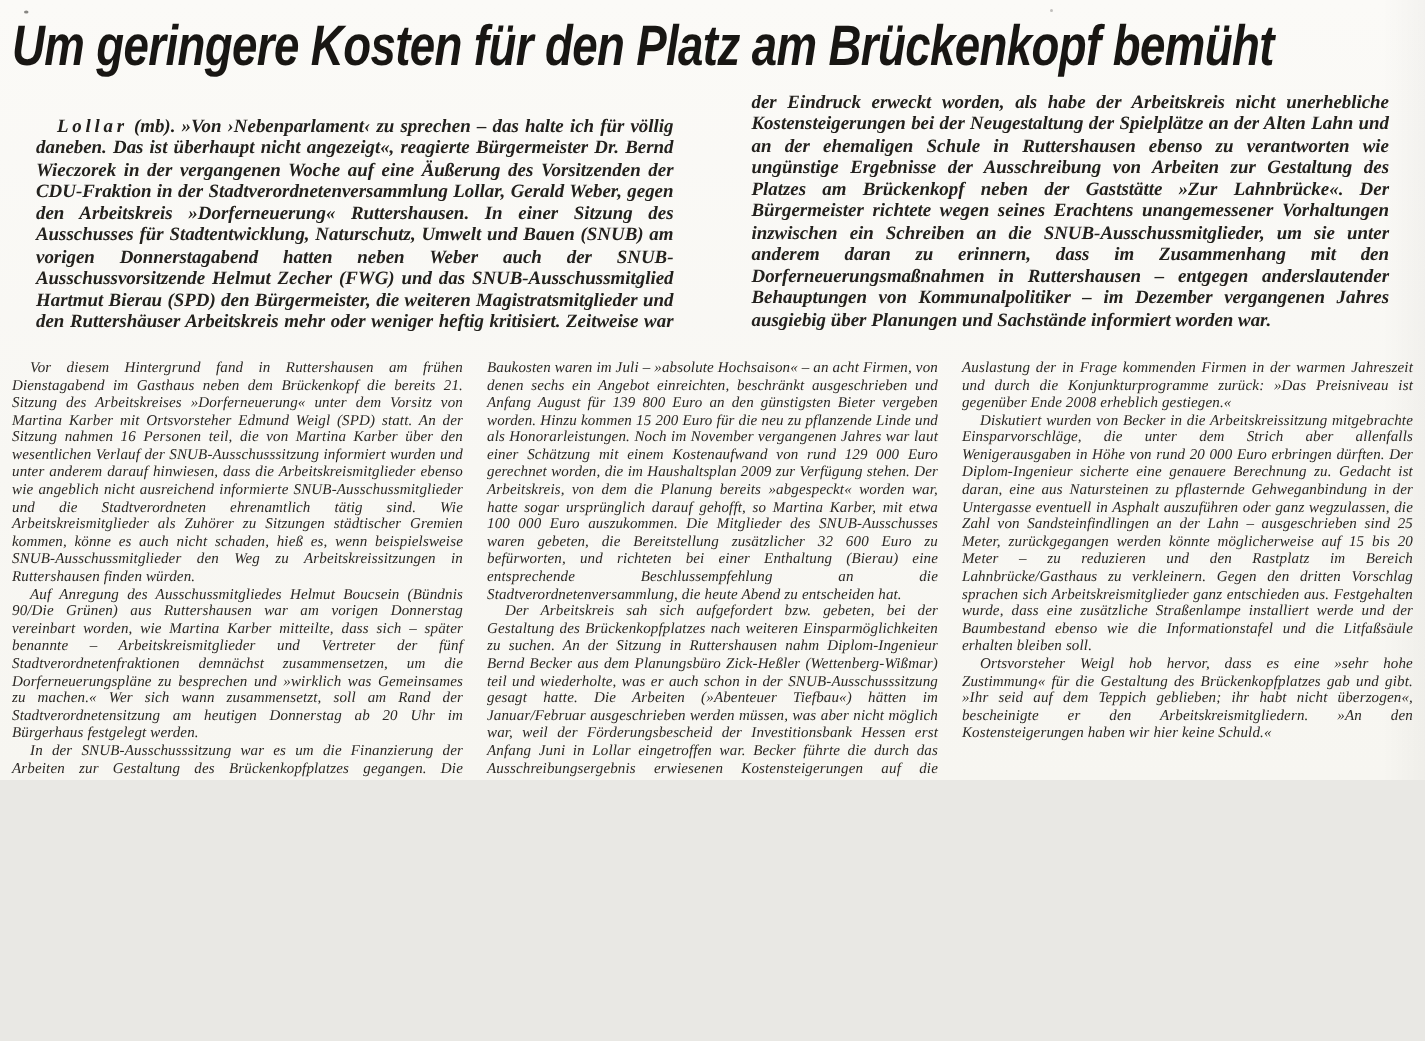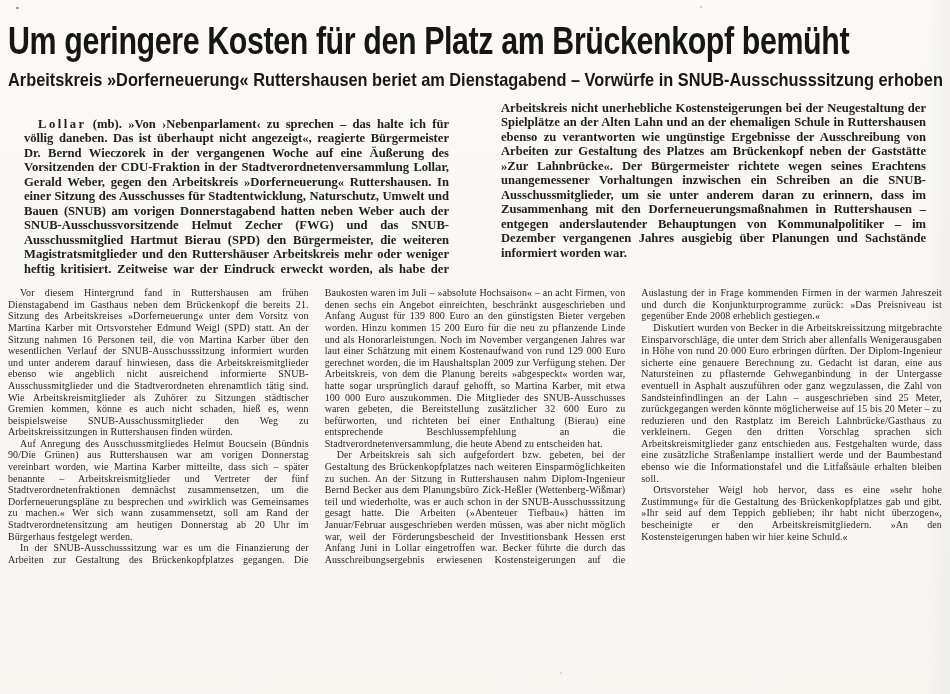--- a/index.html
+++ b/index.html
@@ -4,28 +4,29 @@
 <style>
   html, body {
     margin: 0;
     padding: 0;
     background: #e9e8e4;
   }
   .page {
     position: relative;
     box-sizing: border-box;
     width: 950px;
-    height: 694px;
+    height: 520px;
     margin: 0;
-    padding: 20px 8px 0 8px;
+    padding: 10px 8px 0 8px;
     background:
       linear-gradient(90deg, rgba(0,0,0,0.00) 97%, rgba(0,0,0,0.03) 100%),
       linear-gradient(180deg, #fbfaf7 0%, #f8f7f3 60%, #f7f6f1 100%);
     color: #211f1c;
     overflow: hidden;
+    font-style: italic;
   }
   .headline-wrap { overflow: hidden; height: 42px; }
   .headline {
     margin: 0;
     font-family: "Liberation Sans", sans-serif;
     font-weight: 700;
     font-size: 38px;
     line-height: 42px;
     letter-spacing: -0.5px;
     white-space: nowrap;
@@ -88,23 +89,20 @@
 
 <article class="page">
   <span class="speck s1"></span>
   <span class="speck s2"></span>
   <span class="speck s3"></span>
 
   <div class="headline-wrap">
     <h1 class="headline">Um geringere Kosten für den Platz am Brückenkopf bemüht</h1>
   </div>
 
-  <div class="subheadline-wrap">
-    <h2 class="subheadline">Arbeitskreis »Dorferneuerung« Ruttershausen beriet am Dienstagabend – Vorwürfe in SNUB-Ausschusssitzung erhoben</h2>
-  </div>
 
   <section class="lead">
     <p><span class="dateline">Lollar</span><span> (mb). »Von ›Nebenparlament‹ zu sprechen – das halte ich für völlig daneben. Das ist überhaupt nicht angezeigt«, reagierte Bürgermeister Dr. Bernd Wieczorek in der vergangenen Woche auf eine Äußerung des Vorsitzenden der CDU-Fraktion in der Stadtverordnetenversammlung Lollar, Gerald Weber, gegen den Arbeitskreis »Dorferneuerung« Ruttershausen. In einer Sitzung des Ausschusses für Stadtentwicklung, Naturschutz, Umwelt und Bauen (SNUB) am vorigen Donnerstagabend hatten neben Weber auch der SNUB-Ausschussvorsitzende Helmut Zecher (FWG) und das SNUB-Ausschussmitglied Hartmut Bierau (SPD) den Bürgermeister, die weiteren Magistratsmitglieder und den Ruttershäuser Arbeitskreis mehr oder weniger heftig kritisiert. Zeitweise war der Eindruck erweckt worden, als habe der Arbeitskreis nicht unerhebliche Kostensteigerungen bei der Neugestaltung der Spielplätze an der Alten Lahn und an der ehemaligen Schule in Ruttershausen ebenso zu verantworten wie ungünstige Ergebnisse der Ausschreibung von Arbeiten zur Gestaltung des Platzes am Brückenkopf neben der Gaststätte »Zur Lahnbrücke«. Der Bürgermeister richtete wegen seines Erachtens unangemessener Vorhaltungen inzwischen ein Schreiben an die SNUB-Ausschussmitglieder, um sie unter anderem daran zu erinnern, dass im Zusammenhang mit den Dorferneuerungsmaßnahmen in Ruttershausen – entgegen anderslautender Behauptungen von Kommunalpolitiker – im Dezember vergangenen Jahres ausgiebig über Planungen und Sachstände informiert worden war.</span></p>
   </section>
 
   <section class="article-body">
     <p>Vor diesem Hintergrund fand in Ruttershausen am frühen Dienstagabend im Gasthaus neben dem Brückenkopf die bereits 21. Sitzung des Arbeitskreises »Dorferneuerung« unter dem Vorsitz von Martina Karber mit Ortsvorsteher Edmund Weigl (SPD) statt. An der Sitzung nahmen 16 Personen teil, die von Martina Karber über den wesentlichen Verlauf der SNUB-Ausschusssitzung informiert wurden und unter anderem darauf hinwiesen, dass die Arbeitskreismitglieder ebenso wie angeblich nicht ausreichend informierte SNUB-Ausschussmitglieder und die Stadtverordneten ehrenamtlich tätig sind. Wie Arbeitskreismitglieder als Zuhörer zu Sitzungen städtischer Gremien kommen, könne es auch nicht schaden, hieß es, wenn beispielsweise SNUB-Ausschussmitglieder den Weg zu Arbeitskreissitzungen in Ruttershausen finden würden.</p>
     <p>Auf Anregung des Ausschussmitgliedes Helmut Boucsein (Bündnis 90/Die Grünen) aus Ruttershausen war am vorigen Donnerstag vereinbart worden, wie Martina Karber mitteilte, dass sich – später benannte – Arbeitskreismitglieder und Vertreter der fünf Stadtverordnetenfraktionen demnächst zusammensetzen, um die Dorferneuerungspläne zu besprechen und »wirklich was Gemeinsames zu machen.« Wer sich wann zusammensetzt, soll am Rand der Stadtverordnetensitzung am heutigen Donnerstag ab 20 Uhr im Bürgerhaus festgelegt werden.</p>
     <p>In der SNUB-Ausschusssitzung war es um die Finanzierung der Arbeiten zur Gestaltung des Brückenkopfplatzes gegangen. Die Baukosten waren im Juli – »absolute Hochsaison« – an acht Firmen, von denen sechs ein Angebot einreichten, beschränkt ausgeschrieben und Anfang August für 139&nbsp;800 Euro an den günstigsten Bieter vergeben worden. Hinzu kommen 15&nbsp;200 Euro für die neu zu pflanzende Linde und als Honorarleistungen. Noch im November vergangenen Jahres war laut einer Schätzung mit einem Kostenaufwand von rund 129&nbsp;000 Euro gerechnet worden, die im Haushaltsplan 2009 zur Verfügung stehen. Der Arbeitskreis, von dem die Planung bereits »abgespeckt« worden war, hatte sogar ursprünglich darauf gehofft, so Martina Karber, mit etwa 100&nbsp;000 Euro auszukommen. Die Mitglieder des SNUB-Ausschusses waren gebeten, die Bereitstellung zusätzlicher 32&nbsp;600 Euro zu befürworten, und richteten bei einer Enthaltung (Bierau) eine entsprechende Beschlussempfehlung an die Stadtverordnetenversammlung, die heute Abend zu entscheiden hat.</p>
     <p>Der Arbeitskreis sah sich aufgefordert bzw. gebeten, bei der Gestaltung des Brückenkopfplatzes nach weiteren Einsparmöglichkeiten zu suchen. An der Sitzung in Ruttershausen nahm Diplom-Ingenieur Bernd Becker aus dem Planungsbüro Zick-Heßler (Wettenberg-Wißmar) teil und wiederholte, was er auch schon in der SNUB-Ausschusssitzung gesagt hatte. Die Arbeiten (»Abenteuer Tiefbau«) hätten im Januar/Februar ausgeschrieben werden müssen, was aber nicht möglich war, weil der Förderungsbescheid der Investitionsbank Hessen erst Anfang Juni in Lollar eingetroffen war. Becker führte die durch das Ausschreibungsergebnis erwiesenen Kostensteigerungen auf die Auslastung der in Frage kommenden Firmen in der warmen Jahreszeit und durch die Konjunkturprogramme zurück: »Das Preisniveau ist gegenüber Ende 2008 erheblich gestiegen.«</p>

